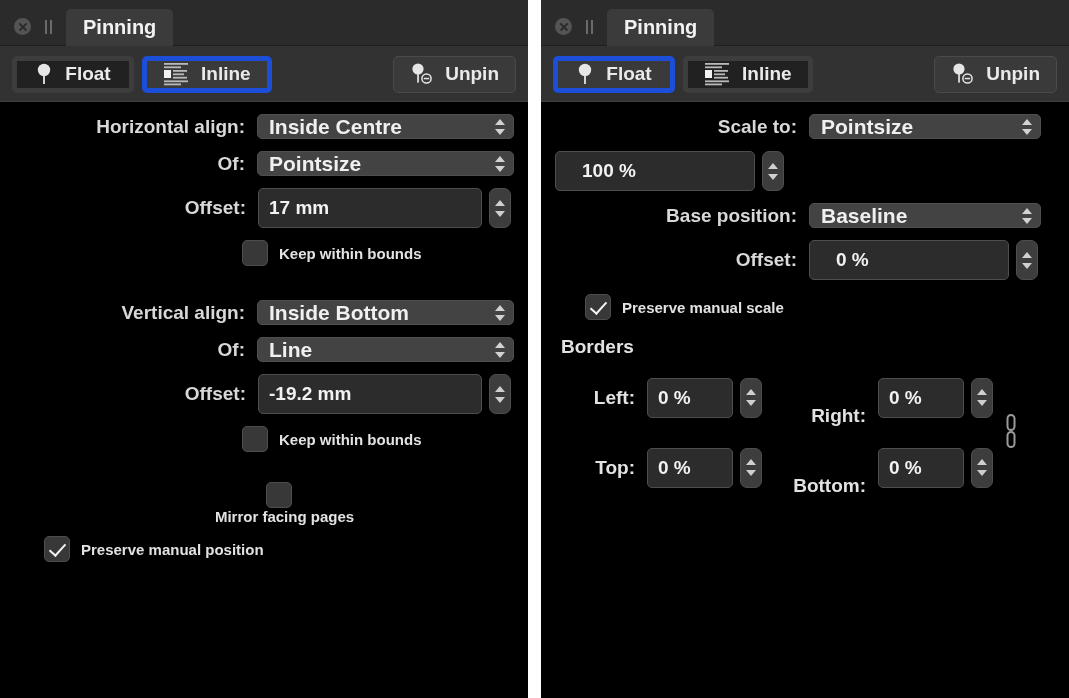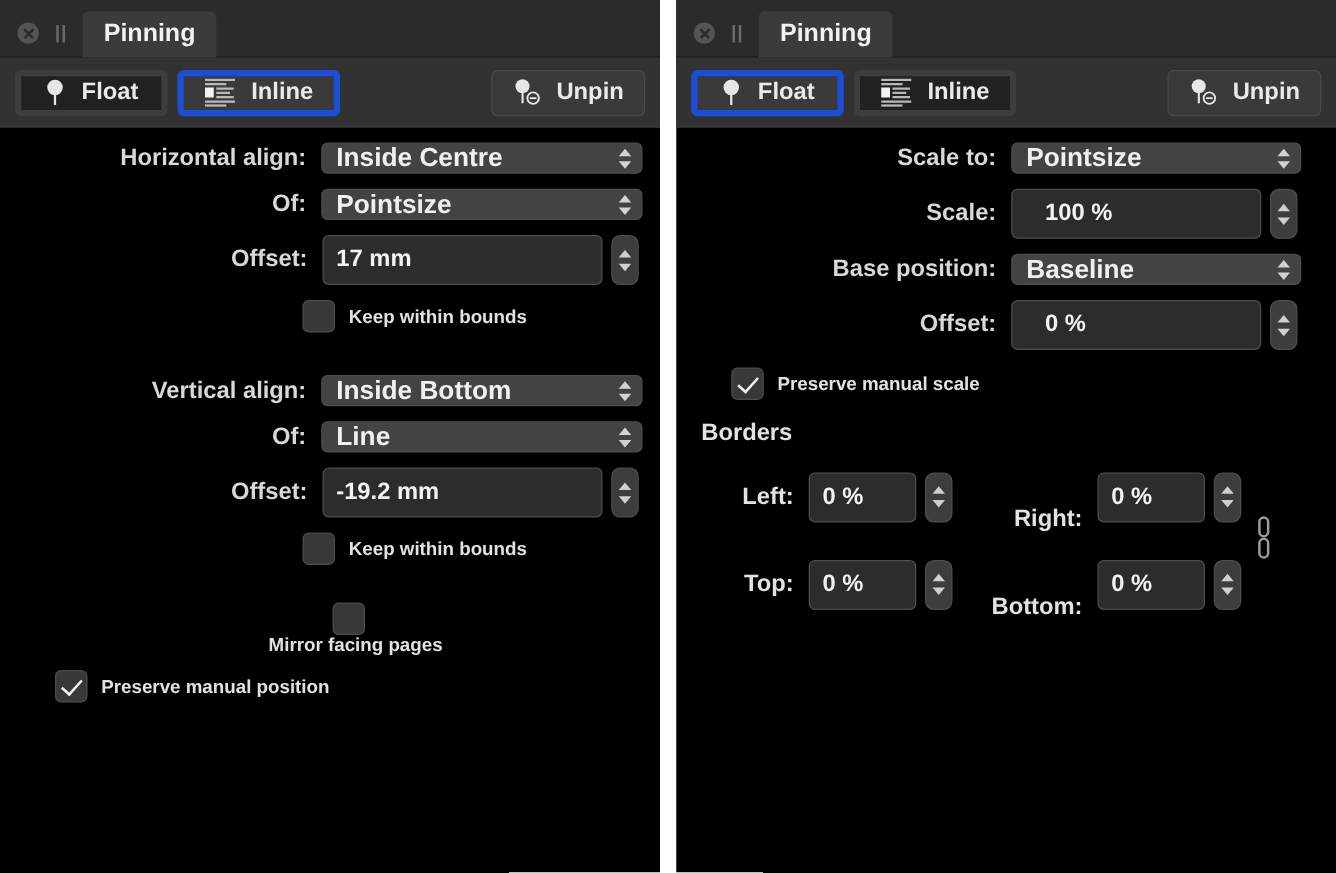--- a/index.html
+++ b/index.html
@@ -423,21 +423,20 @@
         <div class="popup popup-w-r">
           <span class="val">Pointsize</span>
           <span class="arrows">
               <i class="up"></i>
               <i class="dn"></i>
             </span>
         </div>
       </div>
 
       <div class="row">
-        <div class="row-label lw-right">Scale:</div>
         <div class="field field-w-r">
           <span>100 %</span>
         </div>
         <div class="stepper">
             <i class="up"></i>
             <i class="dn"></i>
           </div>
       </div>
 
       <div class="row">

